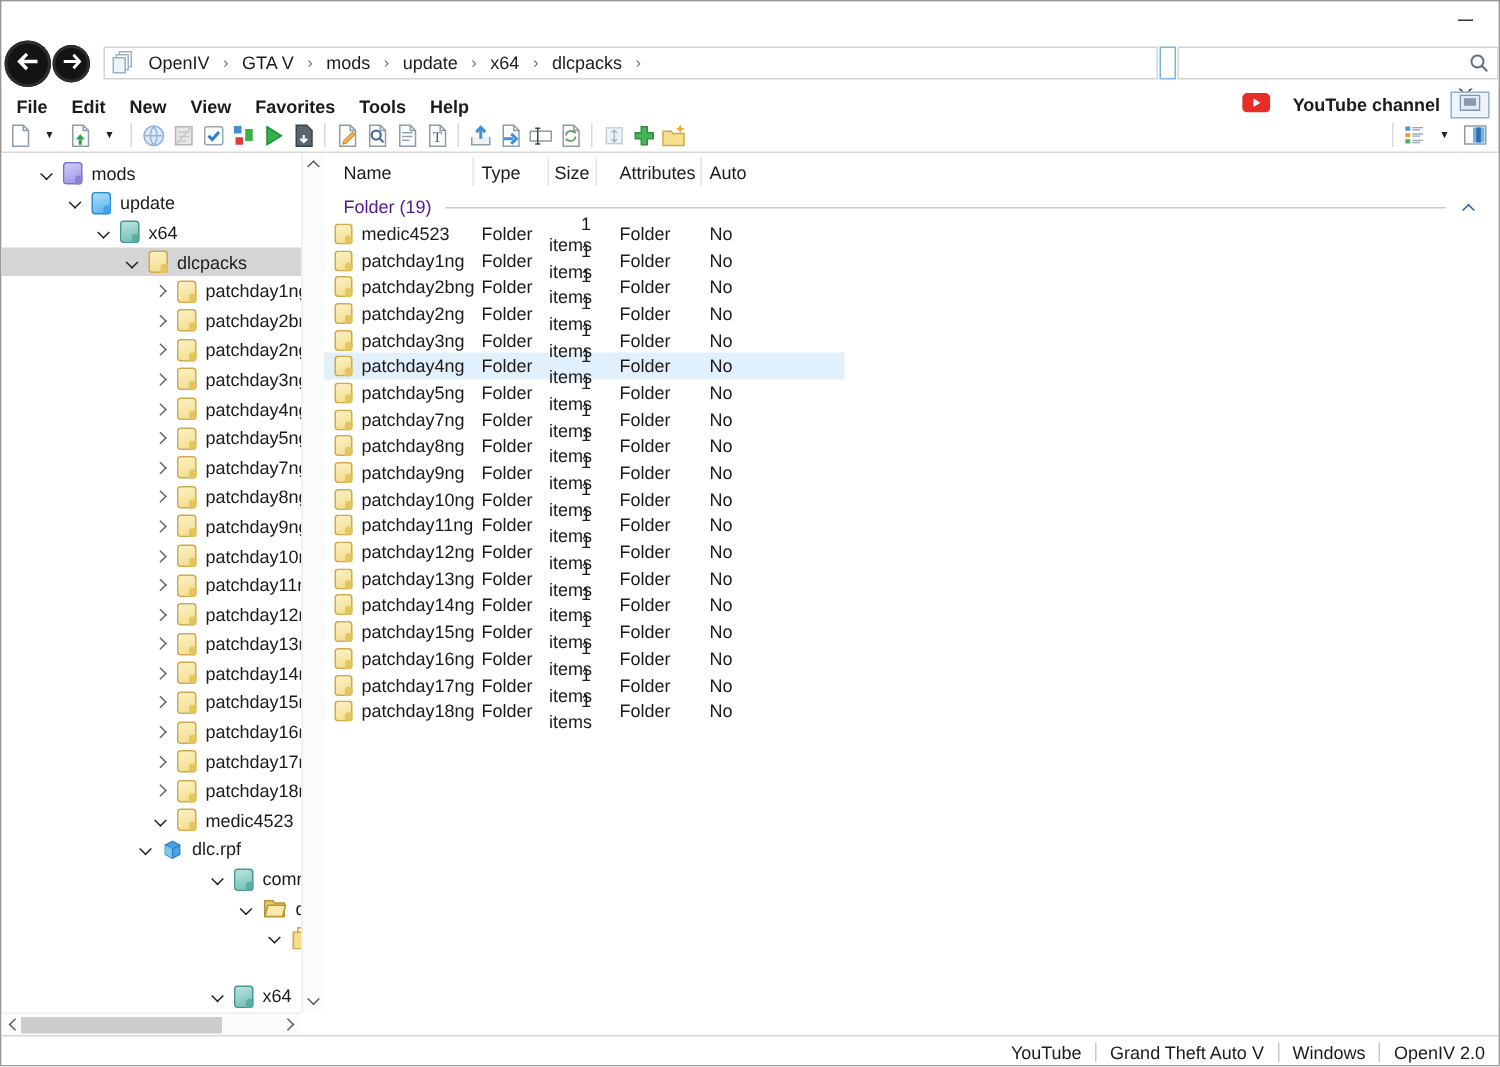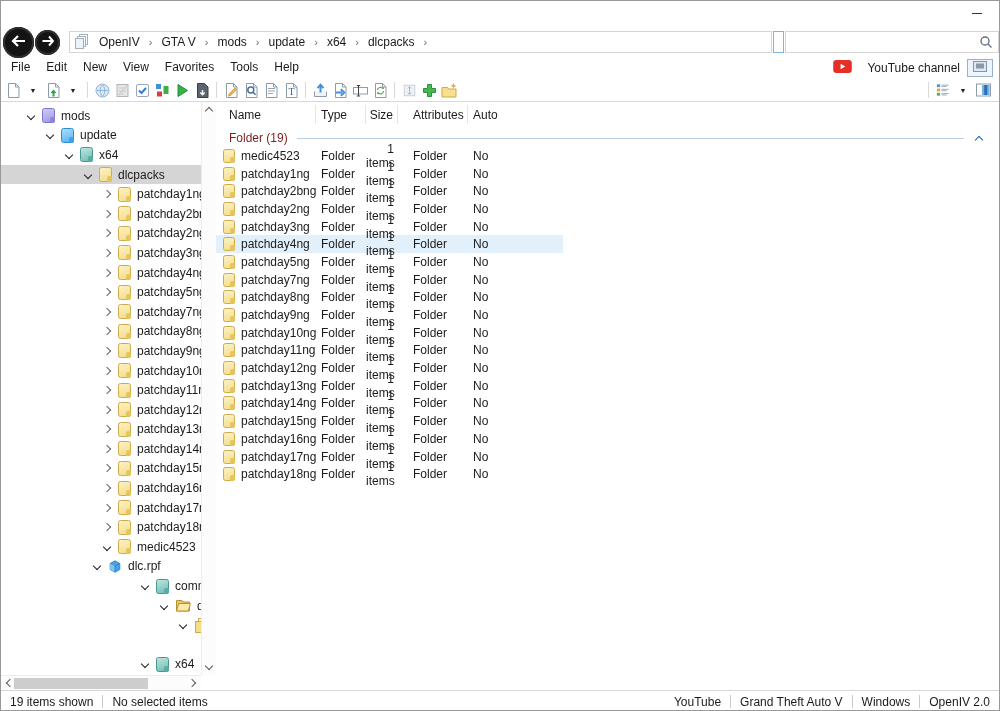--- a/index.html
+++ b/index.html
@@ -19,21 +19,21 @@
   .bc-icon { display:flex; margin-right:4px; }
   #breadcrumb-items { display:flex; align-items:center; }
   .crumb { padding:0 5px; cursor:default; }
   .bc-sep { color:#707070; padding:0 4px; font-size:11px; }
   .splitter { position:absolute; left:772px; top:5px; width:11px; height:22px; border:1px solid #7eb4e2; background:#fdfdfd; }
   .searchbox { position:absolute; left:784px; top:5px; width:214px; height:22px; border:1px solid #d4d4d4; background:#fff; display:flex; align-items:center; }
   .searchbox input { flex:1; border:none; outline:none; height:18px; padding:0 4px; font:inherit; }
   .search-ic { display:flex; padding-right:5px; }
 
   
-  .menubar { height:20px; display:flex; align-items:flex-start; padding:0 6px 0 2px; }
+  .menubar { height:20px; display:flex; align-items:flex-end; padding:0 6px 0 2px;font-weight:bold; }
   #menu-items { display:flex; }
   .menu-item { padding:1px 8px; cursor:default; }
   .menubar-right { margin-left:auto; display:flex; align-items:center; gap:7px; }
   .yt-wrap { display:flex; align-items:center; gap:15px; cursor:default;padding-left:48px; }
   .screen-btn { width:26px; height:18px; border:1px solid #98b1c9; background:#eef4fb; display:flex; align-items:center; justify-content:center; }
 
   
   .toolbar { height:23px; display:flex; align-items:center; padding:0 6px 0 2px; border-bottom:1px solid #d9d9d9; }
   #toolbar-left, #toolbar-right { display:flex; align-items:center; }
   #toolbar-right { margin-left:auto; }
@@ -71,21 +71,21 @@
   
   .listpanel { position:absolute; left:215px; top:0; right:0; bottom:0; background:#fff; overflow:hidden; }
   .listheader { height:25px; display:flex; align-items:center; color:#1b1b1b; }
   .hc { height:19px; display:flex; align-items:center; border-right:1px solid #e5e5e5; padding-left:5px; cursor:default; }
   .hc.name { width:100px; padding-left:13px; }
   .hc.type { width:50px; }
   .hc.size { width:32px; justify-content:flex-end; padding-right:4px; }
   .hc.attr { width:60px; margin-left:10px; }
   .hc.tags { width:95px; border-right:none; }
   .grouprow { height:18px; margin-top:2px; display:flex; align-items:center; padding:0 14px 0 13px; }
-  .gh-label { color:#7f1d1d; white-space:nowrap; cursor:default; }
+  .gh-label { color:#4c1d95; white-space:nowrap; cursor:default; }
   .gh-line { flex:1; height:1px; background:#b9cfe8; margin:0 9px; }
   .gchev { width:12px; height:12px; display:flex; align-items:center; justify-content:center; cursor:default; }
   .gchev::before { content:""; width:5px; height:5px; border-top:1.8px solid #2060ae; border-left:1.8px solid #2060ae; transform:rotate(45deg); margin-top:3px; }
   .lr { display:flex; align-items:center; height:17.7px; width:347px; cursor:default; }
   .lr.sel { background:#e2f0fc; }
   .c-name { width:100px; display:flex; align-items:center; padding-left:7px; overflow:hidden; }
   .c-name .fi { width:12px; height:14px; margin-right:6px; }
   .c-type { width:50px; padding-left:5px; }
   .c-size { width:32px; text-align:right; padding-right:4px; }
   .c-attr { width:60px; margin-left:10px; padding-left:5px; }
@@ -792,24 +792,20 @@
 
   <div class="hstrip">
     <div class="hscroll">
       <span class="sc-ar sc-lt"></span>
       <span class="h-thumb"></span>
       <span class="sc-ar sc-rt"></span>
     </div>
   </div>
 
   <div class="statusbar">
-    <div id="status-left">
-        <span class="seg">19 items shown</span>
-        <span class="seg">No selected items</span>
-      </div>
     <div id="status-right">
         <span class="seg">YouTube</span>
         <span class="seg">Grand Theft Auto V</span>
         <span class="seg">Windows</span>
         <span class="seg">OpenIV 2.0</span>
       </div>
   </div>
 
 </div>
 

